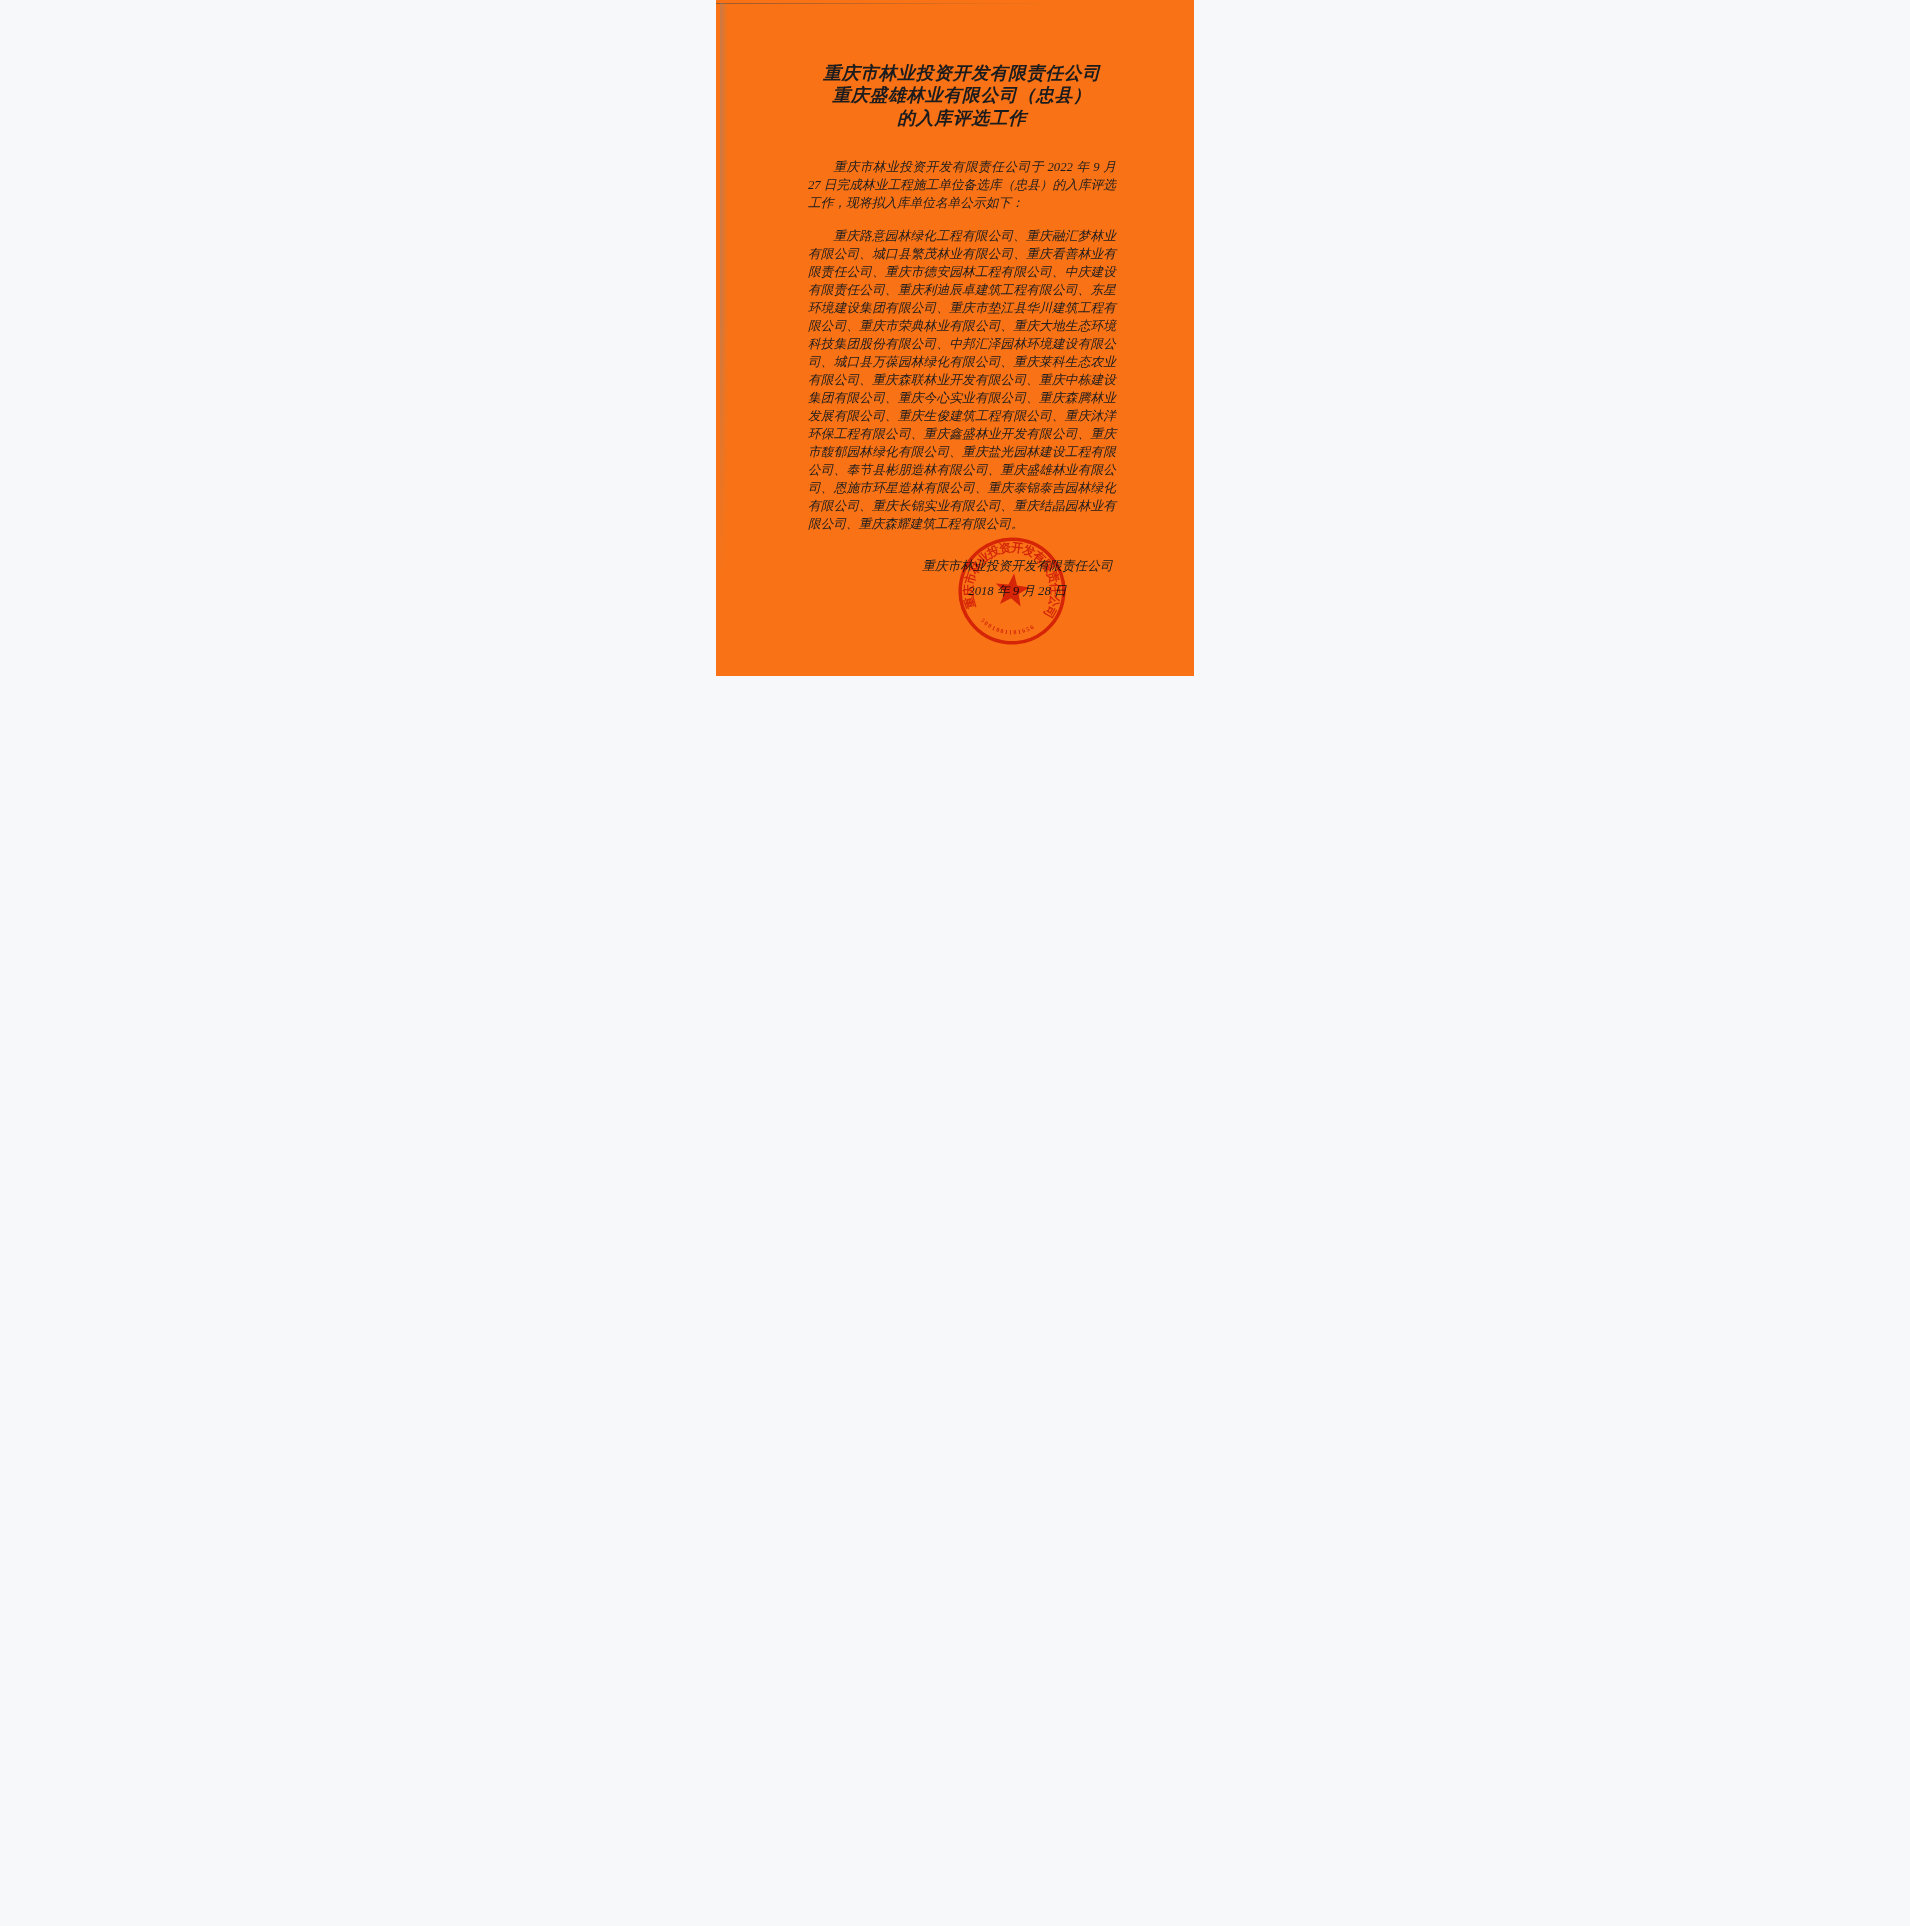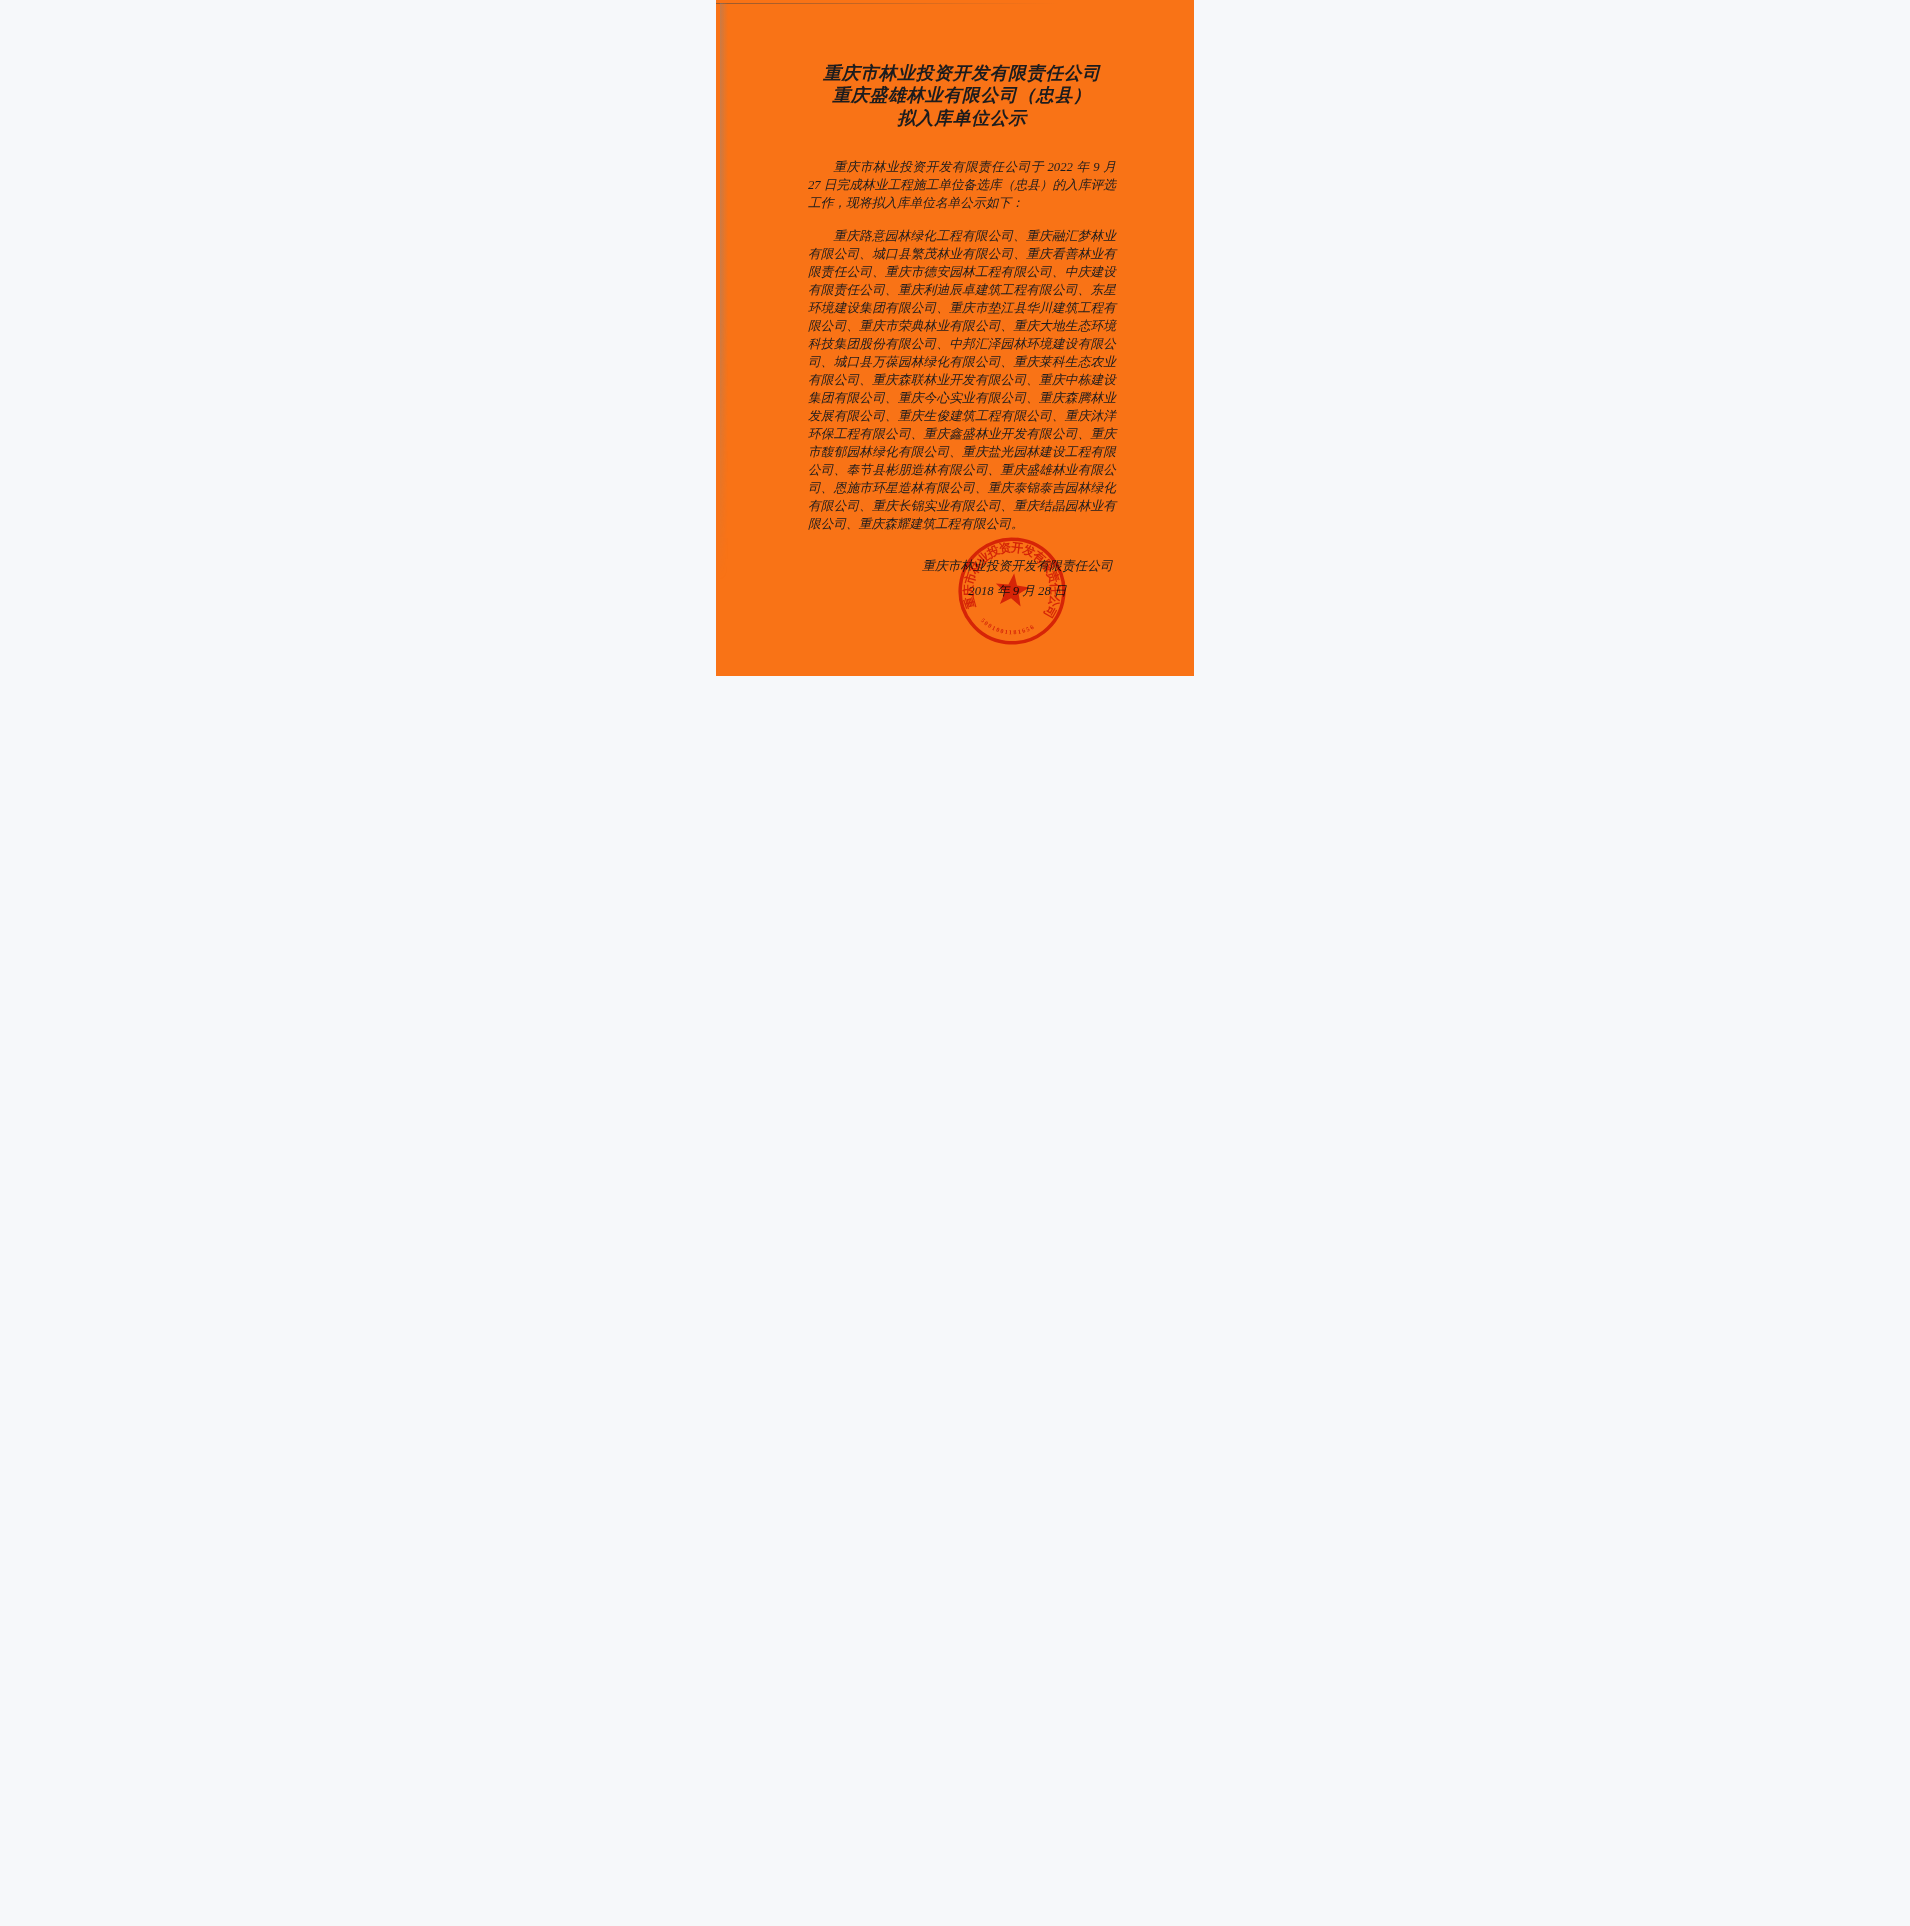--- a/index.html
+++ b/index.html
@@ -75,21 +75,21 @@
 <body>
 
 <div class="scan">
   <div class="edge-top"></div>
   <div class="edge-left"></div>
 
   <div class="doc">
     <h1 class="title">
       <span class="tl">重庆市林业投资开发有限责任公司</span>
       <span class="tl">重庆盛雄林业有限公司（忠县）</span>
-      <span class="tl">拟入库单位公示</span>
+      <span class="tl">的入库评选工作</span>
     </h1>
 
     <p class="para first">重庆市林业投资开发有限责任公司于 2022 年 9 月 27 日完成林业工程施工单位备选库（忠县）的入库评选工作，现将拟入库单位名单公示如下：</p>
 
     <p class="para">重庆路意园林绿化工程有限公司、重庆融汇梦林业有限公司、城口县繁茂林业有限公司、重庆看善林业有限责任公司、重庆市德安园林工程有限公司、中庆建设有限责任公司、重庆利迪辰卓建筑工程有限公司、东星环境建设集团有限公司、重庆市垫江县华川建筑工程有限公司、重庆市荣典林业有限公司、重庆大地生态环境科技集团股份有限公司、中邦汇泽园林环境建设有限公司、城口县万葆园林绿化有限公司、重庆莱科生态农业有限公司、重庆森联林业开发有限公司、重庆中栋建设集团有限公司、重庆今心实业有限公司、重庆森腾林业发展有限公司、重庆生俊建筑工程有限公司、重庆沐洋环保工程有限公司、重庆鑫盛林业开发有限公司、重庆市馥郁园林绿化有限公司、重庆盐光园林建设工程有限公司、奉节县彬朋造林有限公司、重庆盛雄林业有限公司、恩施市环星造林有限公司、重庆泰锦泰吉园林绿化有限公司、重庆长锦实业有限公司、重庆结晶园林业有限公司、重庆森耀建筑工程有限公司。</p>
 
 
     <div class="signature">
       <div>重庆市林业投资开发有限责任公司</div>
       <div>2018 年 9 月 28 日</div>

